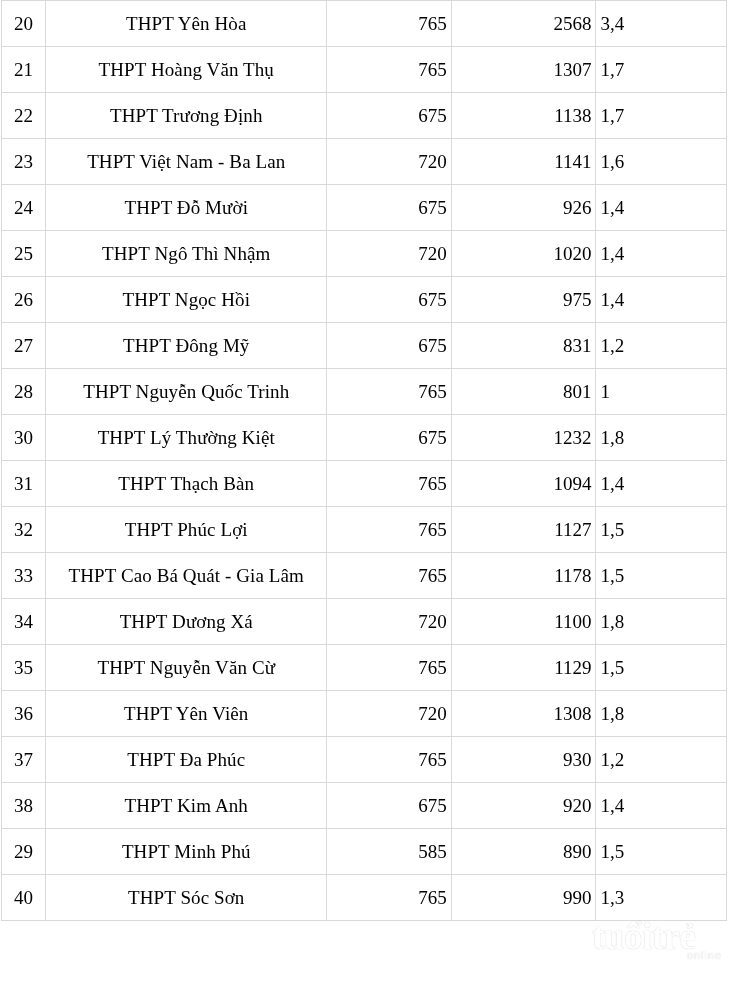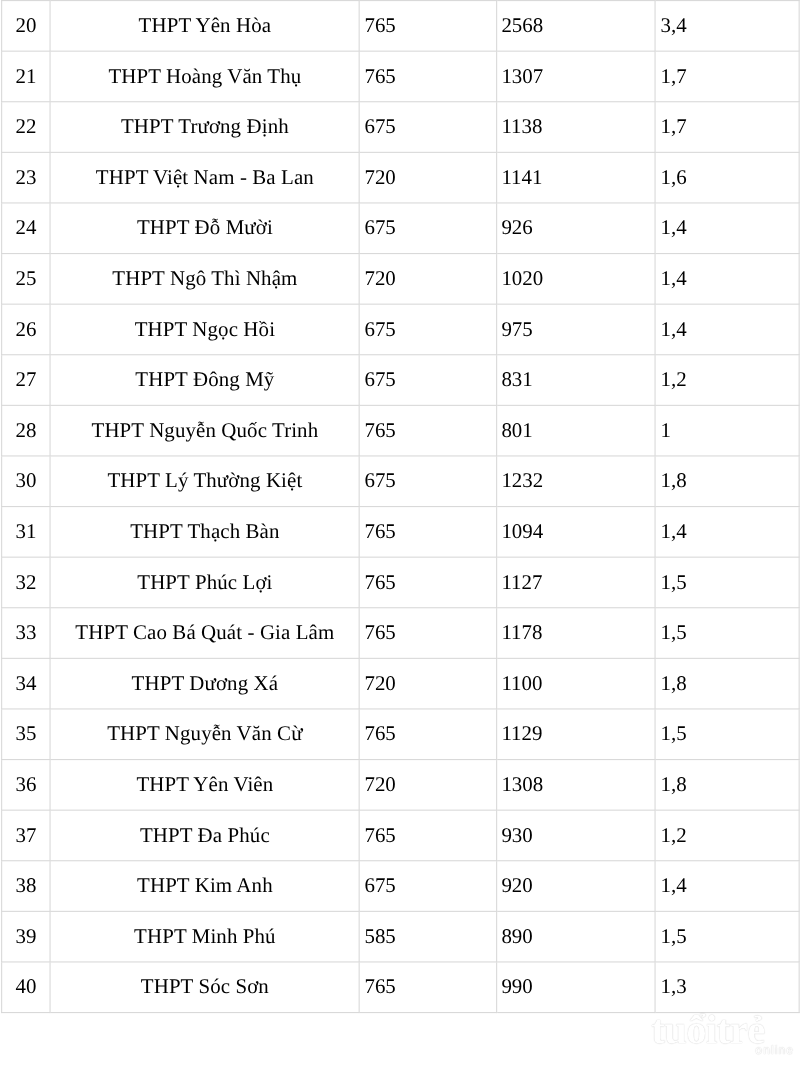--- a/index.html
+++ b/index.html
@@ -45,21 +45,21 @@
   td.idx {
     text-align: center;
     font-size: 18px;
   }
   td.name {
     text-align: center;
     font-size: 19.5px;
     letter-spacing: 0.1px;
   }
   td.num {
-    text-align: left;
+    text-align: right;
     font-size: 19px;
   }
   td.ratio {
     text-align: left;
     font-size: 19px;
     background: #dcdcdc;
   }
   .watermark {
     position: absolute;
     right: 8px;
@@ -233,21 +233,21 @@
           <td class="ratio">1,2</td>
         </tr>
         <tr>
           <td class="idx">38</td>
           <td class="name">THPT Kim Anh</td>
           <td class="num">675</td>
           <td class="num">920</td>
           <td class="ratio">1,4</td>
         </tr>
         <tr>
-          <td class="idx">39</td>
+          <td class="idx">29</td>
           <td class="name">THPT Minh Phú</td>
           <td class="num">585</td>
           <td class="num">890</td>
           <td class="ratio">1,5</td>
         </tr>
         <tr>
           <td class="idx">40</td>
           <td class="name">THPT Sóc Sơn</td>
           <td class="num">765</td>
           <td class="num">990</td>

